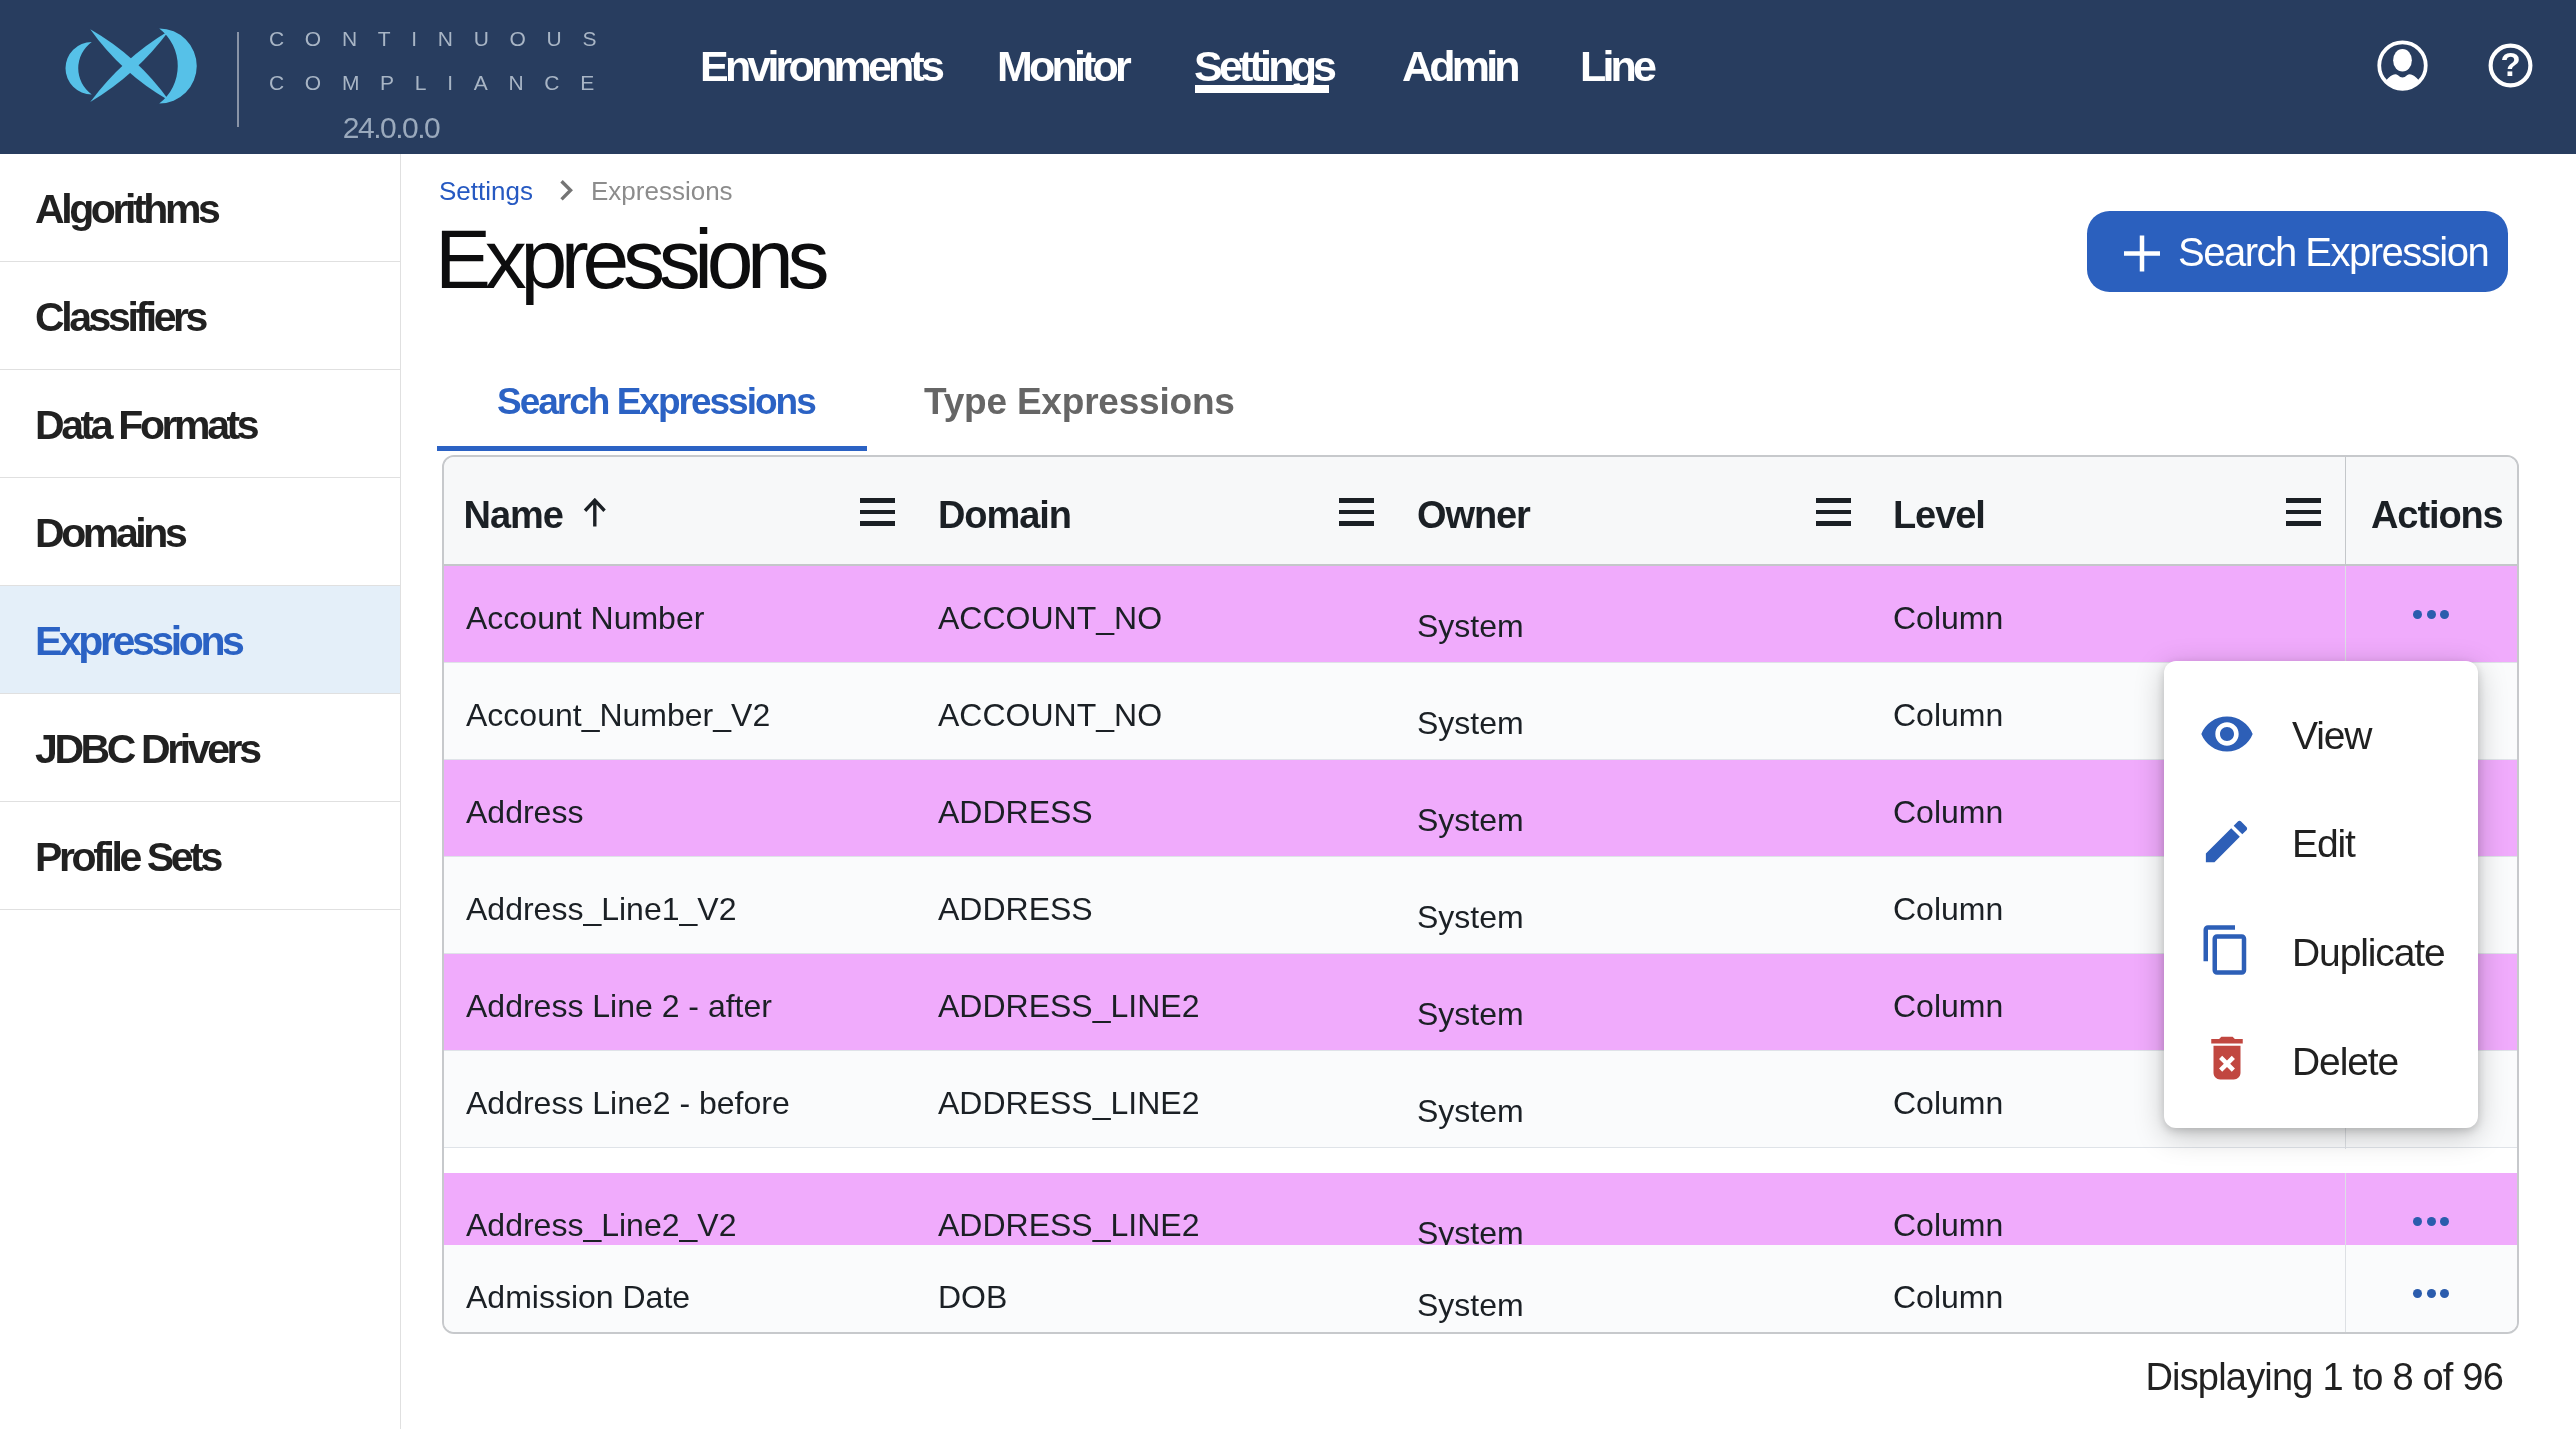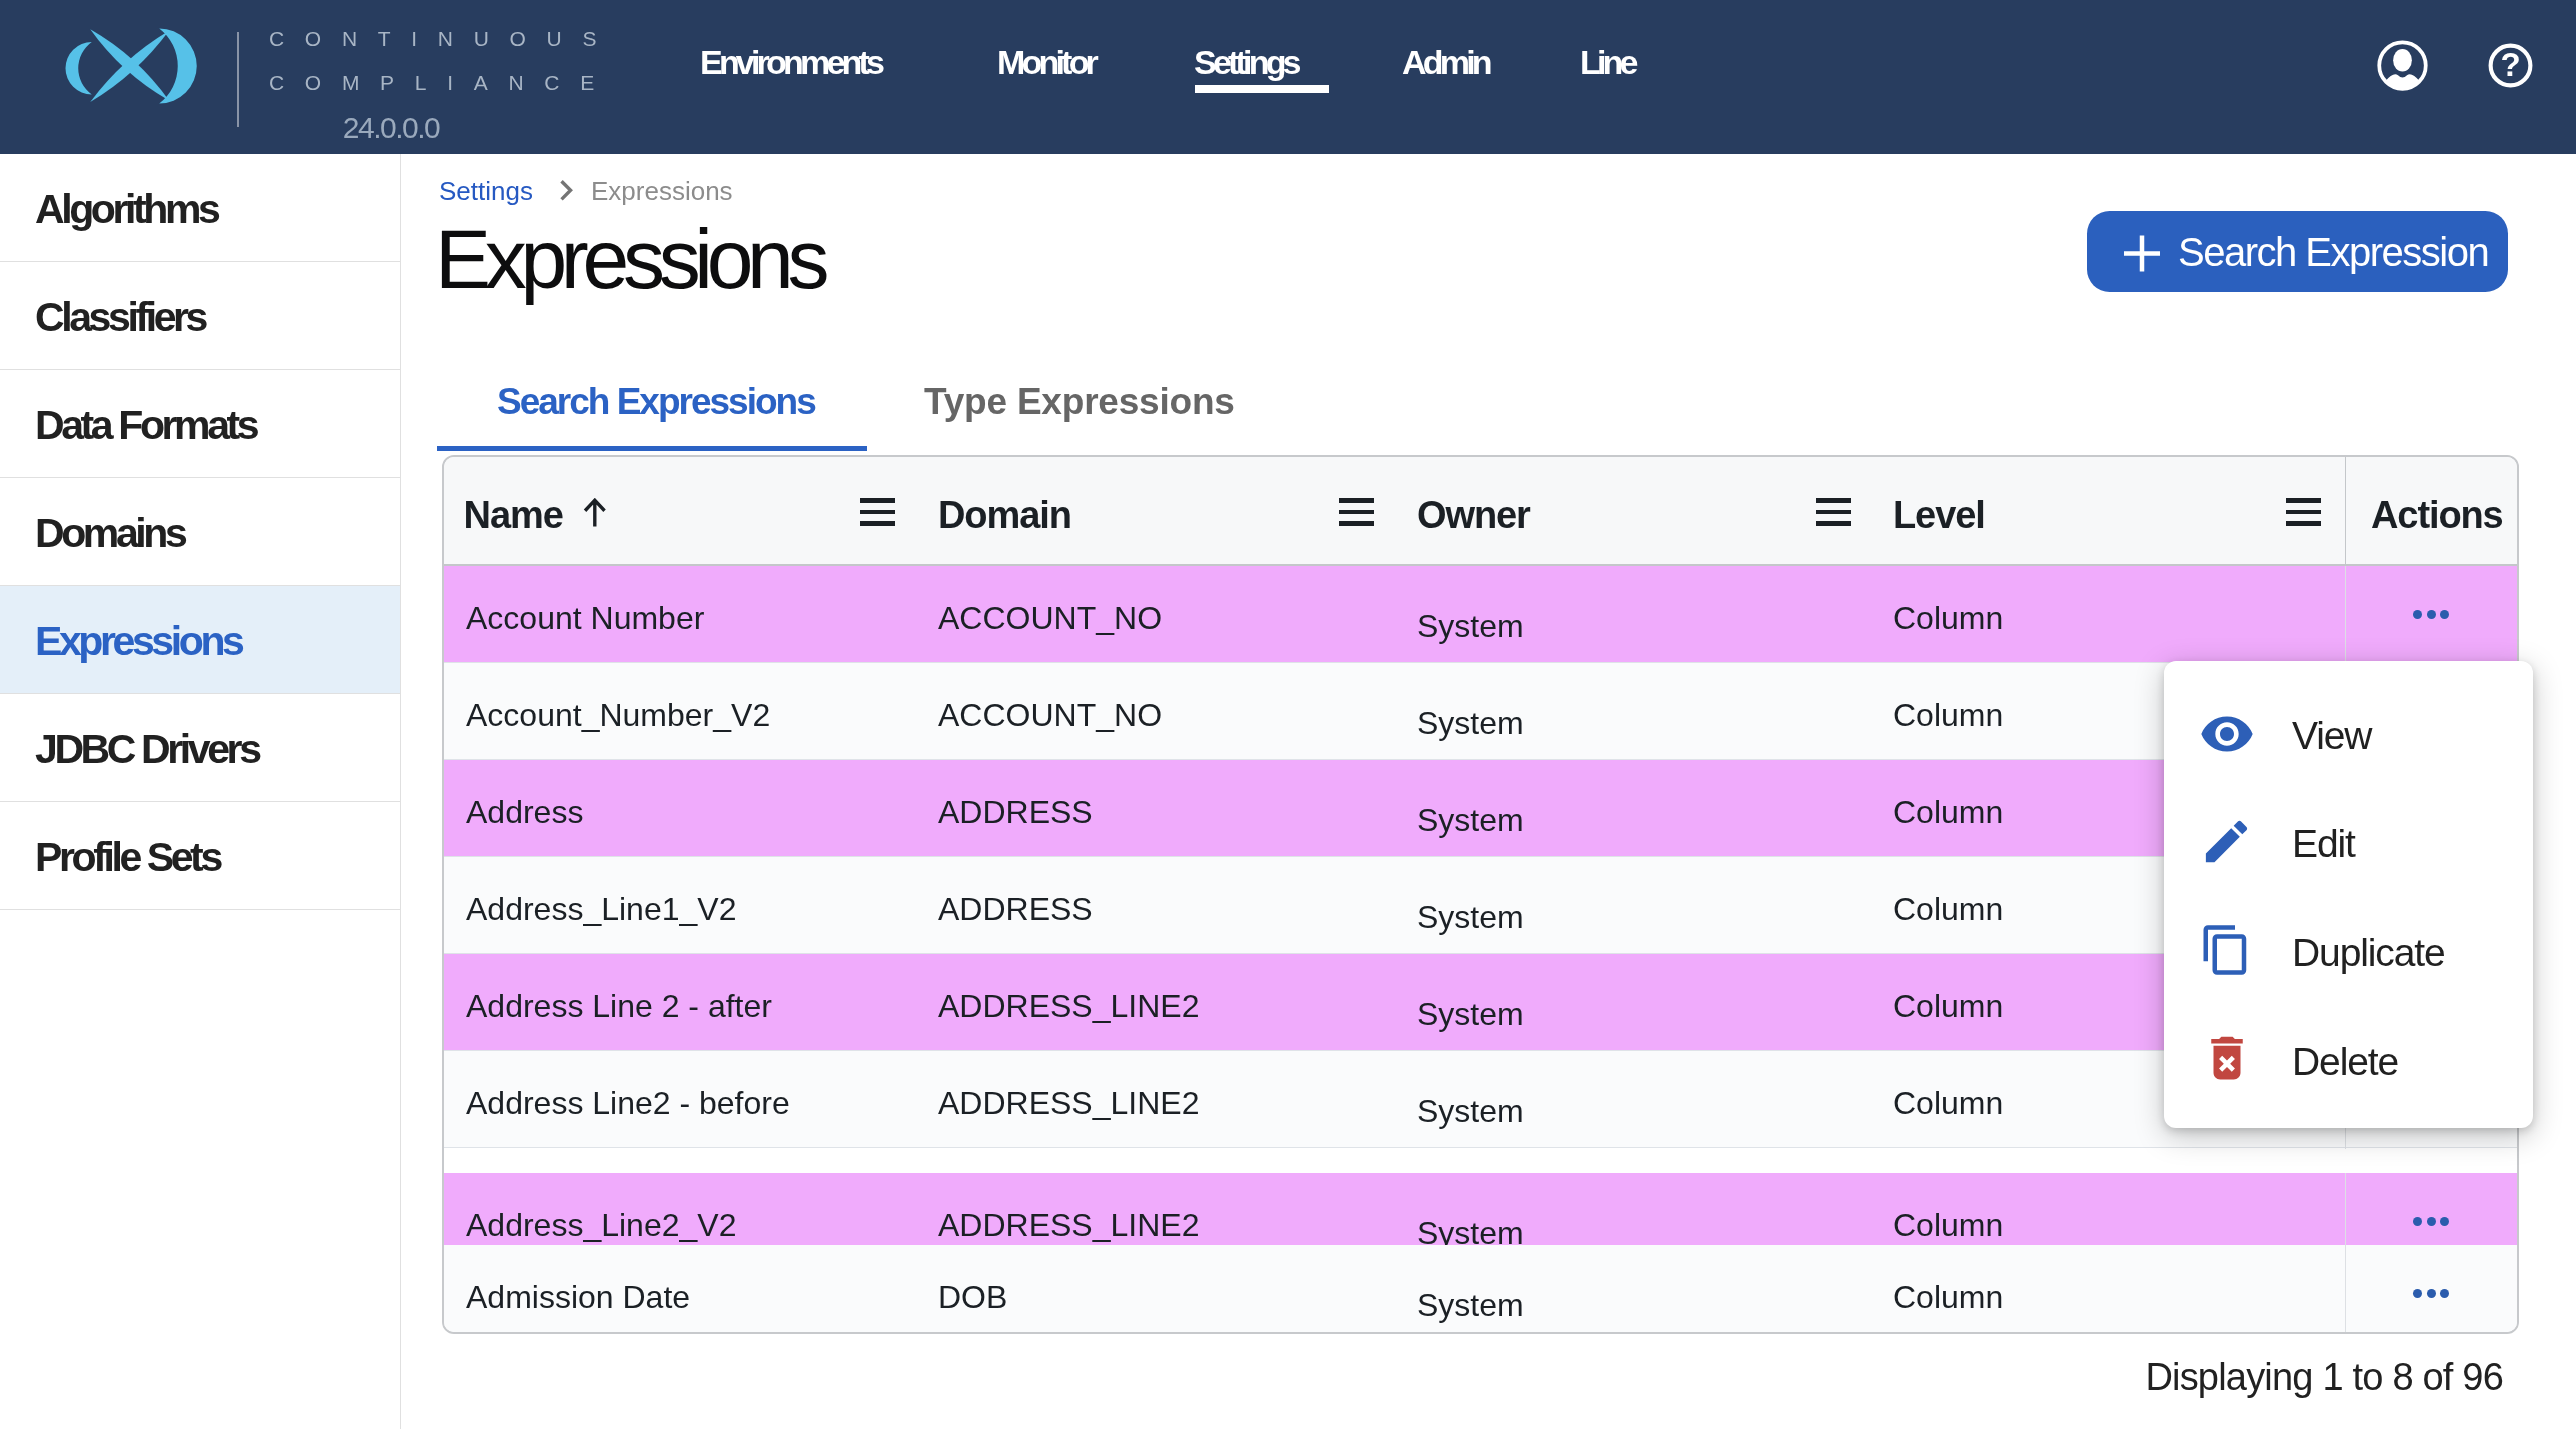--- a/index.html
+++ b/index.html
@@ -1,21 +1,21 @@
 <!DOCTYPE html>
 <html style="font-size:12px"><head>
 <meta charset="utf-8">
 <style>
   * { margin:0; padding:0; box-sizing:border-box; }
   html,body { width:2576px; height:1429px; background:#ffffff; font-family:"Liberation Sans", sans-serif; overflow:hidden; position:relative; }
   .abs { position:absolute; }
 
   
   #navbar { position:absolute; left:0; top:0; width:2576px; height:154px; background:#283D5F; }
-  .navlink { position:absolute; top:45px; color:#ffffff; font-size:34px; font-weight:bold; letter-spacing:-3.8px; line-height:1; }
+  .navlink { position:absolute; top:45px; color:#ffffff; font-size:43px; font-weight:bold; letter-spacing:-3.8px; line-height:1; }
   #nav-underline { position:absolute; left:1195px; top:85px; width:134px; height:7.5px; background:#ffffff; }
   #brandtext { position:absolute; left:269px; top:16.6px; color:#A8B5C5; font-size:21px; font-weight:400; letter-spacing:20.7px; line-height:44px; }
   #version { position:absolute; left:325px; top:111px; width:132px; text-align:center; color:#9AA9BC; font-size:30px; letter-spacing:-1.5px;}
   #brand-div { position:absolute; left:237px; top:32px; width:1.5px; height:95px; background:rgba(255,255,255,0.45); }
 
   
   #sidebar { position:absolute; left:0; top:154px; width:401px; height:1275px; background:#ffffff; border-right:1.5px solid #e0e0e0; }
   .sideitem { position:relative; width:100%; height:108px; border-bottom:1.5px solid #e0e0e0;text-decoration:underline; }
   .sideitem .lbl { position:absolute; left:35px; top:calc(50% + 1.5px); transform:translateY(-50%); font-size:41px; font-weight:bold; letter-spacing:-3.4px; color:#212121; line-height:1; }
   .sideitem.active { background:#E4EFF9; }
@@ -44,21 +44,21 @@
   .cell { position:absolute; top:calc(50% + 3.8px); transform:translateY(-50%); font-size:32px; color:#1B2025; line-height:1; }
   .c1 { left:22px; } .c2 { left:494px; } .c3 { left:973px;margin-top:8px; } .c4 { left:1449px; }
   .actcol { position:absolute; left:1901px; top:0; bottom:-1.5px; border-left:1.5px solid #DDE0E4; width:176px; }
   .dots { position:absolute; left:1969px; top:50%; margin-top:-4.5px; width:75px; height:10.5px; }
   .dots i { display:inline-block; width:9px; height:9px; border-radius:50%; background:#2B5CAD; margin-right:4.5px; vertical-align:top; }
   .burger { position:absolute; width:35px; height:28px; top:41px; }
   .burger div { height:4.5px; background:#1B2025; }
   .burger div + div { margin-top:7.1px; }
 
   
-  #menu { position:absolute; left:2164px; top:661px; width:369px; height:467px; background:#ffffff; border-radius:12px; box-shadow:0 7.5px 30px rgba(0,0,0,0.22), 0 3px 9px rgba(0,0,0,0.16); }
+  #menu { position:absolute; left:2164px; top:661px; width:314px; height:467px; background:#ffffff; border-radius:12px; box-shadow:0 7.5px 30px rgba(0,0,0,0.22), 0 3px 9px rgba(0,0,0,0.16); }
   .mi { position:absolute; left:0; width:100%; height:75px; }
   .mi .mt { position:absolute; left:128px; top:calc(50% + 1.5px); transform:translateY(-50%); font-size:39px; letter-spacing:-1.1px; color:#212121; line-height:1; }
 
   #pager { position:absolute; right:73px; top:1358px; font-size:38px; letter-spacing:-0.8px; color:#212121; line-height:1; }
 </style>
 </head>
 <body>
 
 <div id="navbar">
   <svg class="abs" style="left:63px;top:27px" width="140" height="78" viewBox="0 0 186 104">

